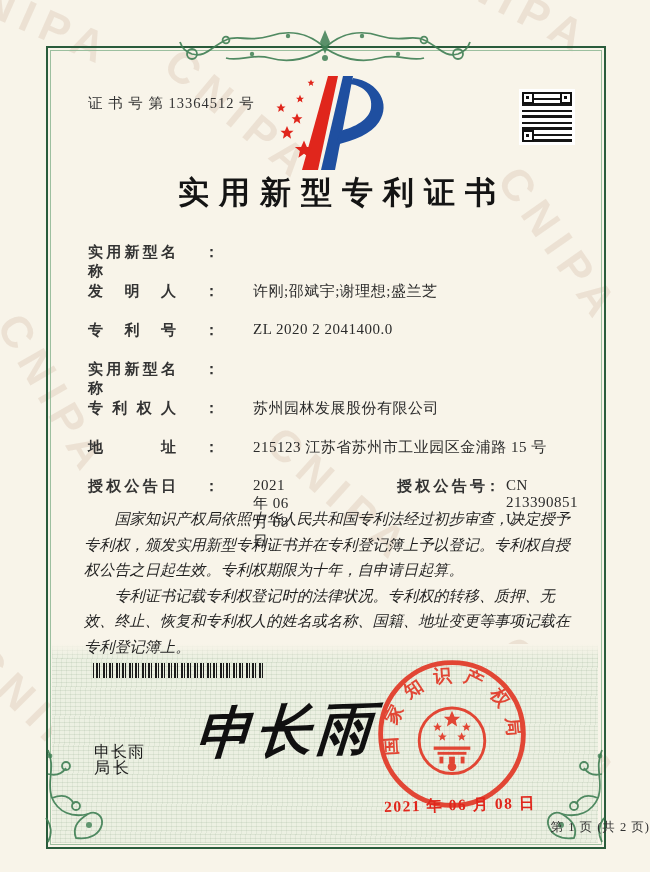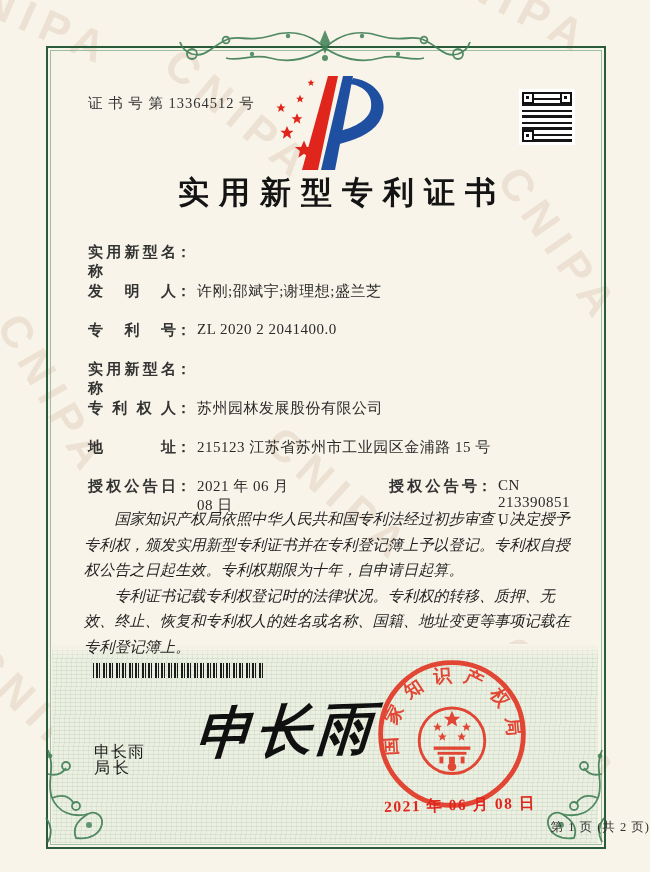--- a/index.html
+++ b/index.html
@@ -52,21 +52,21 @@
   }
   .finder{position:absolute;width:12px;height:12px;background:#fff;border:2.5px solid #111;box-sizing:border-box;}
   .finder:after{content:"";position:absolute;left:2px;top:2px;width:3px;height:3px;background:#111;}
   .f-tl{left:0;top:0}.f-tr{right:0;top:0}.f-bl{left:0;bottom:0}
   .title{
     position:absolute;left:17px;top:172px;width:650px;text-align:center;
     font-size:31px;font-weight:bold;letter-spacing:10px;color:#141414;
   }
   
   .fields{position:absolute;left:88px;top:243px;width:490px;}
-  .frow{height:39px;display:flex;align-items:flex-start;font-size:15px;color:#2b2b2b;}
+  .frow{height:39px;display:flex;align-items:flex-start;font-size:15px;color:#2b2b2b;gap:28px;}
   .flabel{
     display:inline-block;width:88px;text-align:justify;text-align-last:justify;
     font-weight:bold;color:#333;flex:0 0 88px;
   }
   .fsep{font-weight:bold;color:#333;margin-right:6px;}
   .fvalue{letter-spacing:0.5px;}
   .grant-pair{display:flex;margin-left:80px;}
   
   .paras{
     position:absolute;left:84px;top:506px;width:486px;

